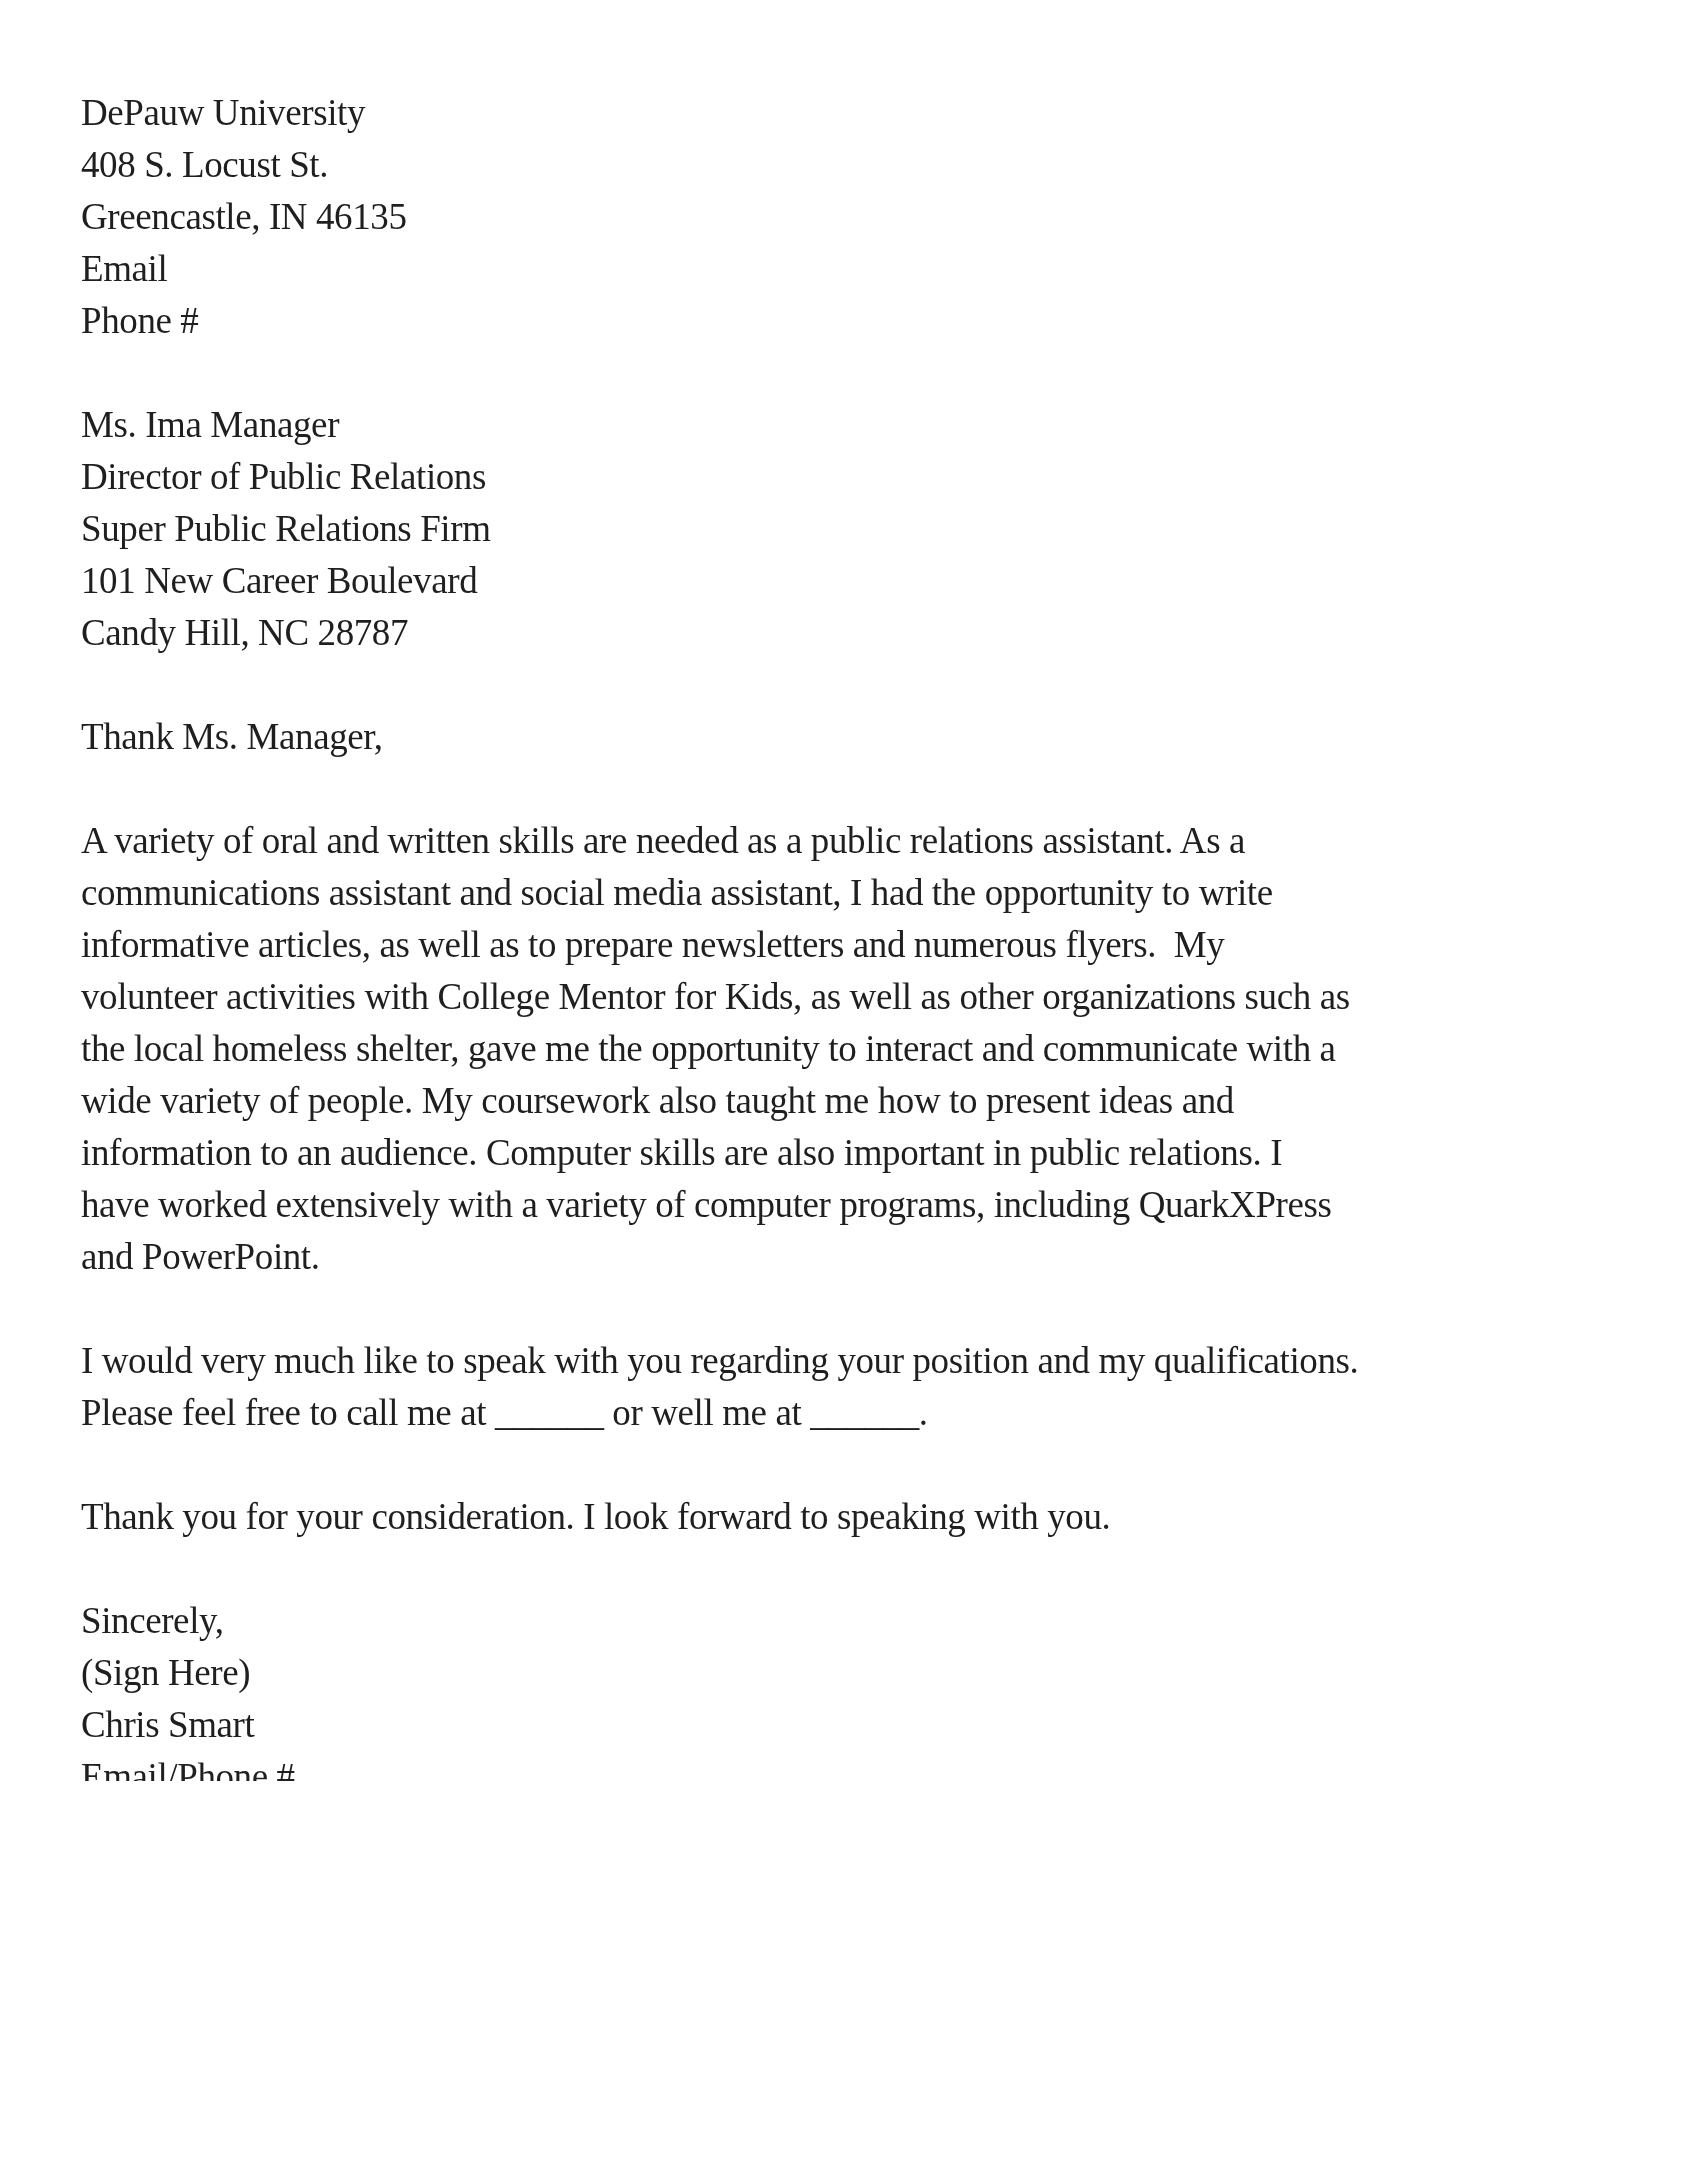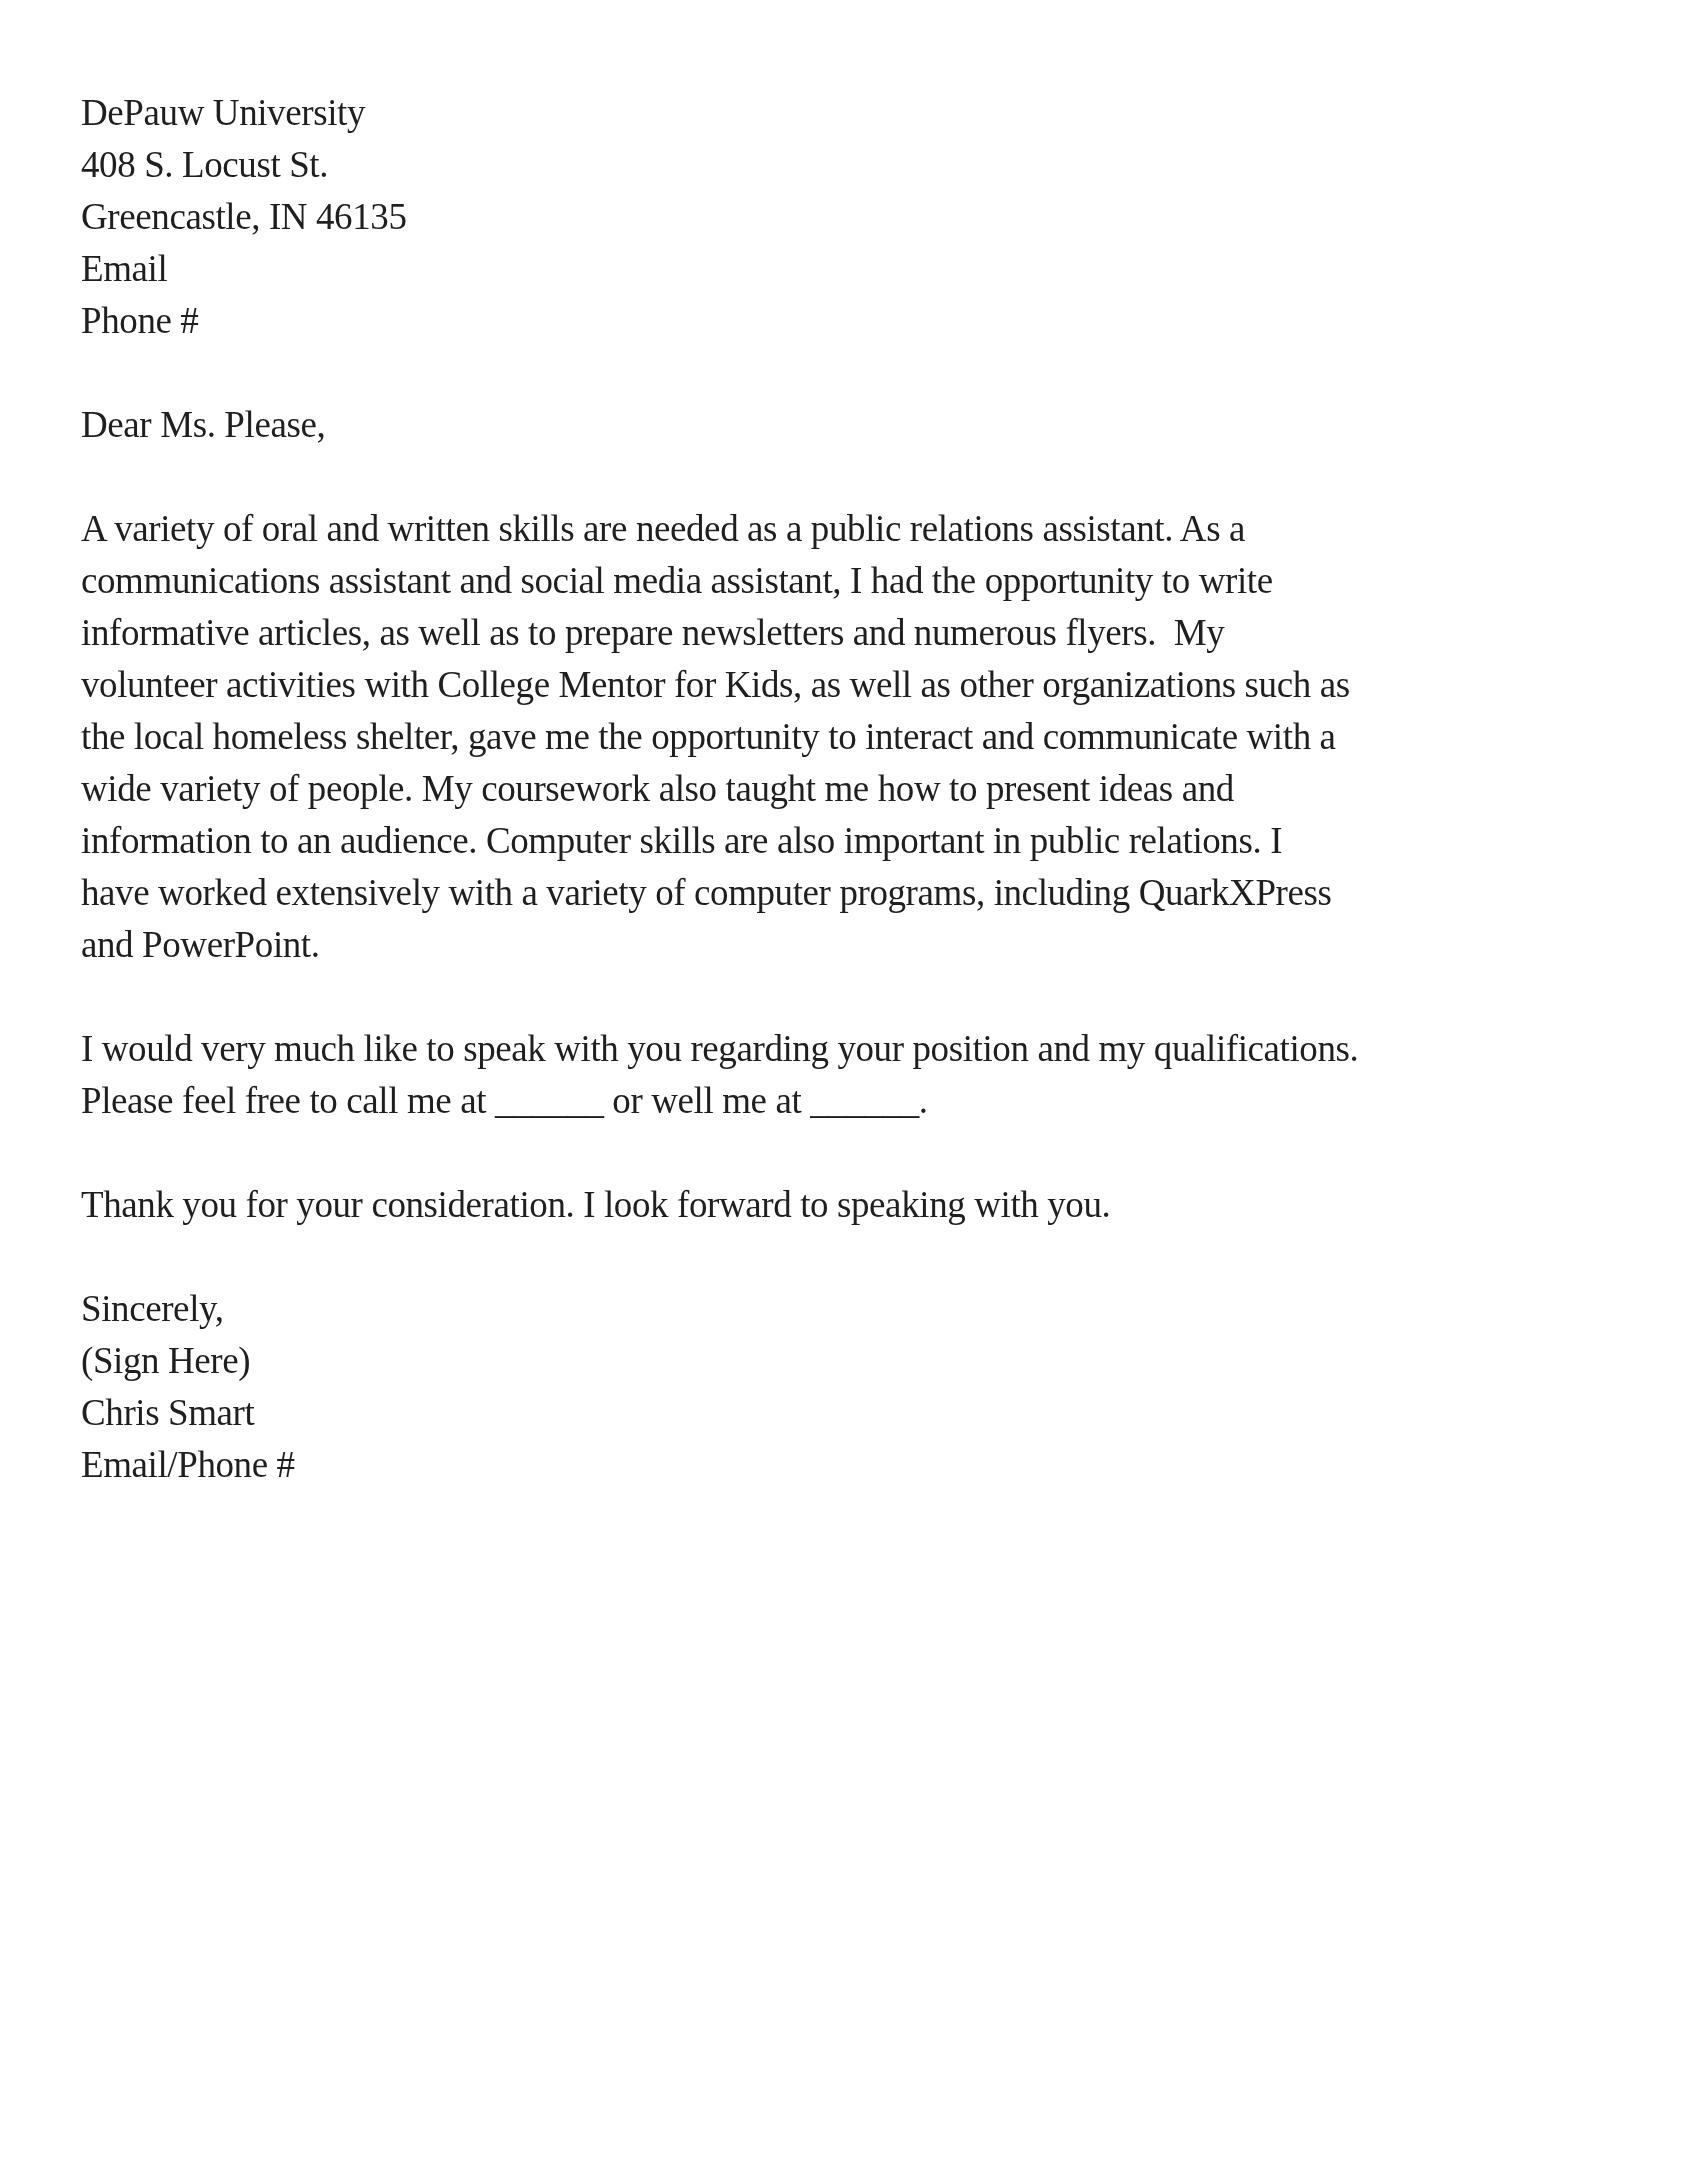--- a/index.html
+++ b/index.html
@@ -38,22 +38,27 @@
 
 <div class="page">
 
   <div class="block">DePauw University
 408 S. Locust St.
 Greencastle, IN 46135
 Email
 Phone #</div>
 
 
+  <div class="block">Ms. Ima Manager
+Director of Public Relations
+Super Public Relations Firm
+101 New Career Boulevard
+Candy Hill, NC 28787</div>
 
-  <div class="block">Dear Ms. Please,</div>
+  <div class="block">Thank Ms. Manager,</div>
 
 
   <div class="para">A variety of oral and written skills are needed as a public relations assistant. As a
 communications assistant and social media assistant, I had the opportunity to write
 informative articles, as well as to prepare newsletters and numerous flyers.  My
 volunteer activities with College Mentor for Kids, as well as other organizations such as
 the local homeless shelter, gave me the opportunity to interact and communicate with a
 wide variety of people. My coursework also taught me how to present ideas and
 information to an audience. Computer skills are also important in public relations. I
 have worked extensively with a variety of computer programs, including QuarkXPress

